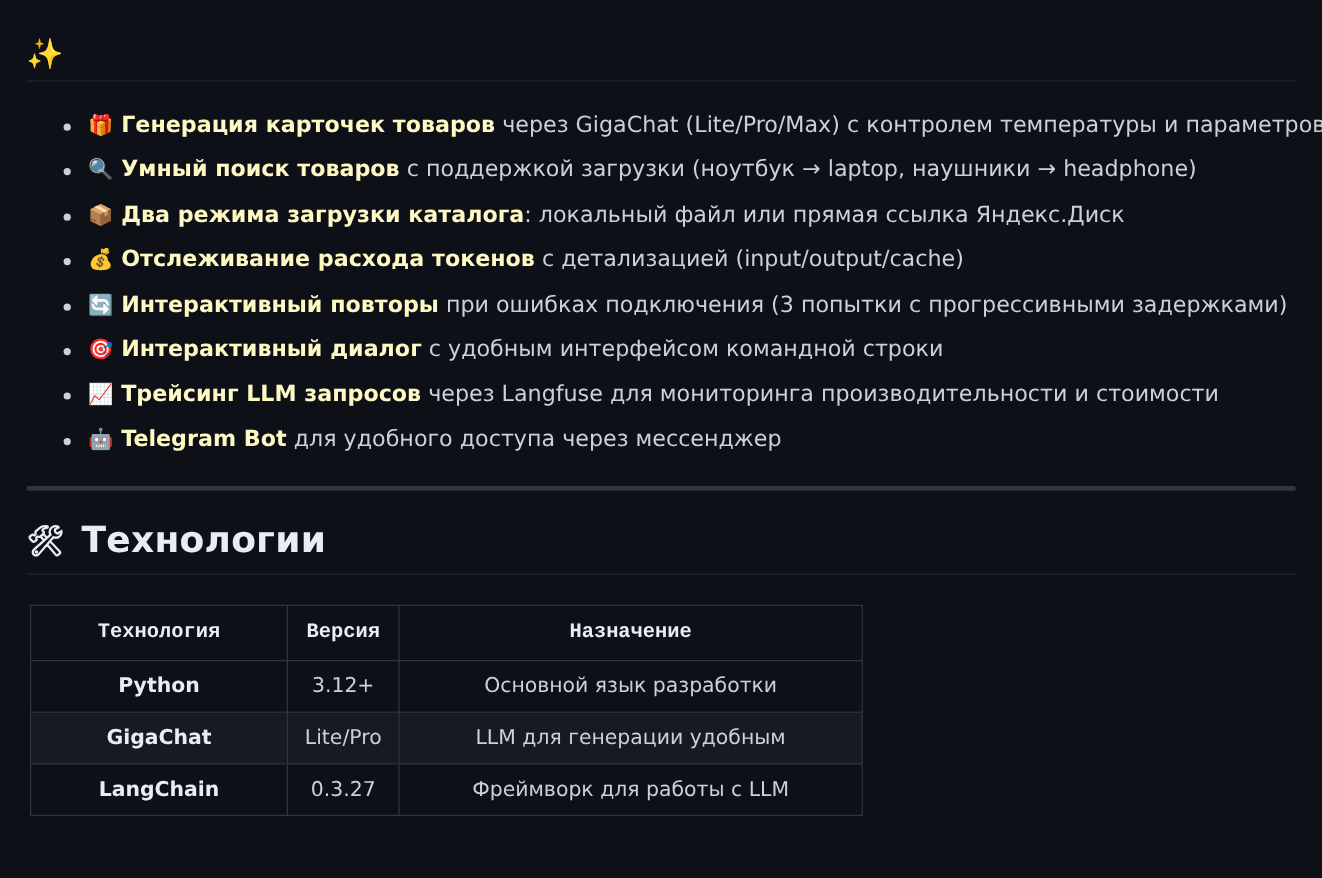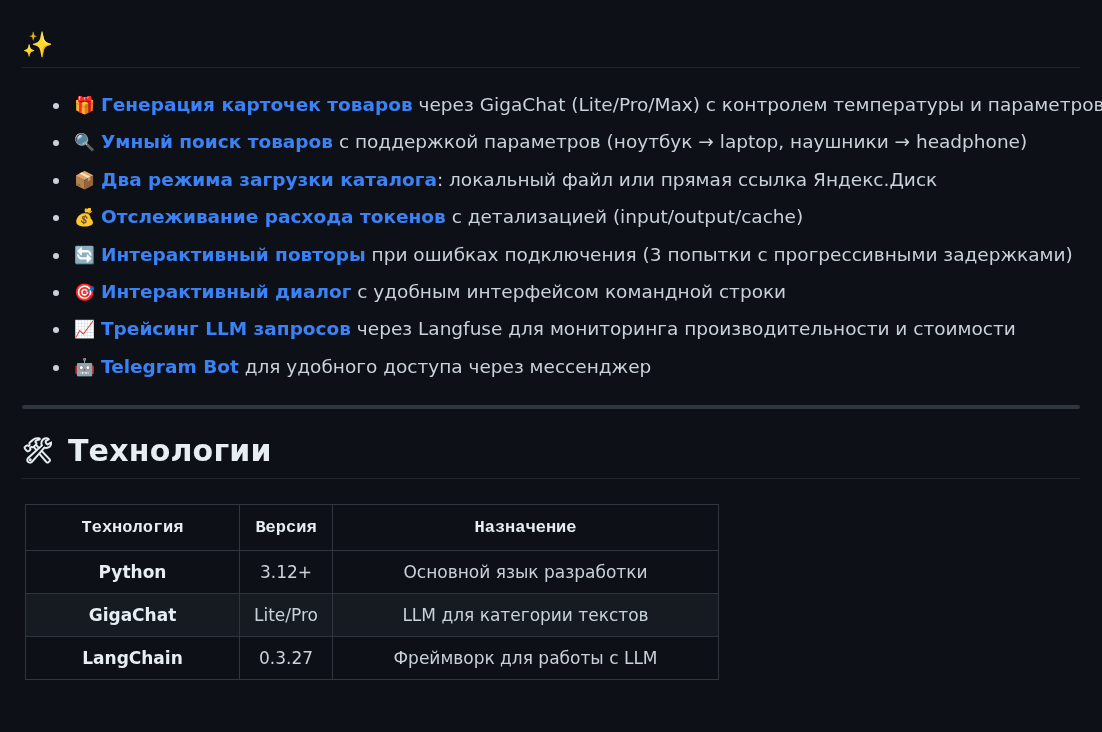--- a/index.html
+++ b/index.html
@@ -69,21 +69,21 @@
   }
   ul.feature-list .ico {
     display: inline-block;
     width: 20px;
     margin-right: 7px;
     font-size: 17px;
     vertical-align: baseline;
   }
   ul.feature-list .strong {
     font-weight: 700;
-    color: #3b82f6;
+    color: #fef9c3;
   }
 
   
   .hr-thick {
     height: 4px;
     background: #30363d;
     border: 0;
     margin: 26px 0 24px 0;
     border-radius: 2px;
   }
@@ -128,21 +128,21 @@
 <body>
 
 <div class="page">
 
   <h2 class="section-heading" id="features-heading">
     <span class="emoji">✨</span>
   </h2>
 
   <ul class="feature-list" id="features-list">
       <li><span class="ico">🎁</span><span class="strong">Генерация карточек товаров</span><span> через GigaChat (Lite/Pro/Max) с контролем температуры и параметров</span></li>
-      <li><span class="ico">🔍</span><span class="strong">Умный поиск товаров</span><span> с поддержкой параметров (ноутбук → laptop, наушники → headphone)</span></li>
+      <li><span class="ico">🔍</span><span class="strong">Умный поиск товаров</span><span> с поддержкой загрузки (ноутбук → laptop, наушники → headphone)</span></li>
       <li><span class="ico">📦</span><span class="strong">Два режима загрузки каталога</span><span>: локальный файл или прямая ссылка Яндекс.Диск</span></li>
       <li><span class="ico">💰</span><span class="strong">Отслеживание расхода токенов</span><span> с детализацией (input/output/cache)</span></li>
       <li><span class="ico">🔄</span><span class="strong">Интерактивный повторы</span><span> при ошибках подключения (3 попытки с прогрессивными задержками)</span></li>
       <li><span class="ico">🎯</span><span class="strong">Интерактивный диалог</span><span> с удобным интерфейсом командной строки</span></li>
       <li><span class="ico">📈</span><span class="strong">Трейсинг LLM запросов</span><span> через Langfuse для мониторинга производительности и стоимости</span></li>
       <li><span class="ico">🤖</span><span class="strong">Telegram Bot</span><span> для удобного доступа через мессенджер</span></li>
     </ul>
 
   <hr class="hr-thick">
 
@@ -166,21 +166,21 @@
     </thead>
     <tbody id="tech-rows">
         <tr>
           <td class="col-name">Python</td>
           <td>3.12+</td>
           <td>Основной язык разработки</td>
         </tr>
         <tr>
           <td class="col-name">GigaChat</td>
           <td>Lite/Pro</td>
-          <td>LLM для категории текстов</td>
+          <td>LLM для генерации удобным</td>
         </tr>
         <tr>
           <td class="col-name">LangChain</td>
           <td>0.3.27</td>
           <td>Фреймворк для работы с LLM</td>
         </tr>
       </tbody>
   </table>
 
 </div>

